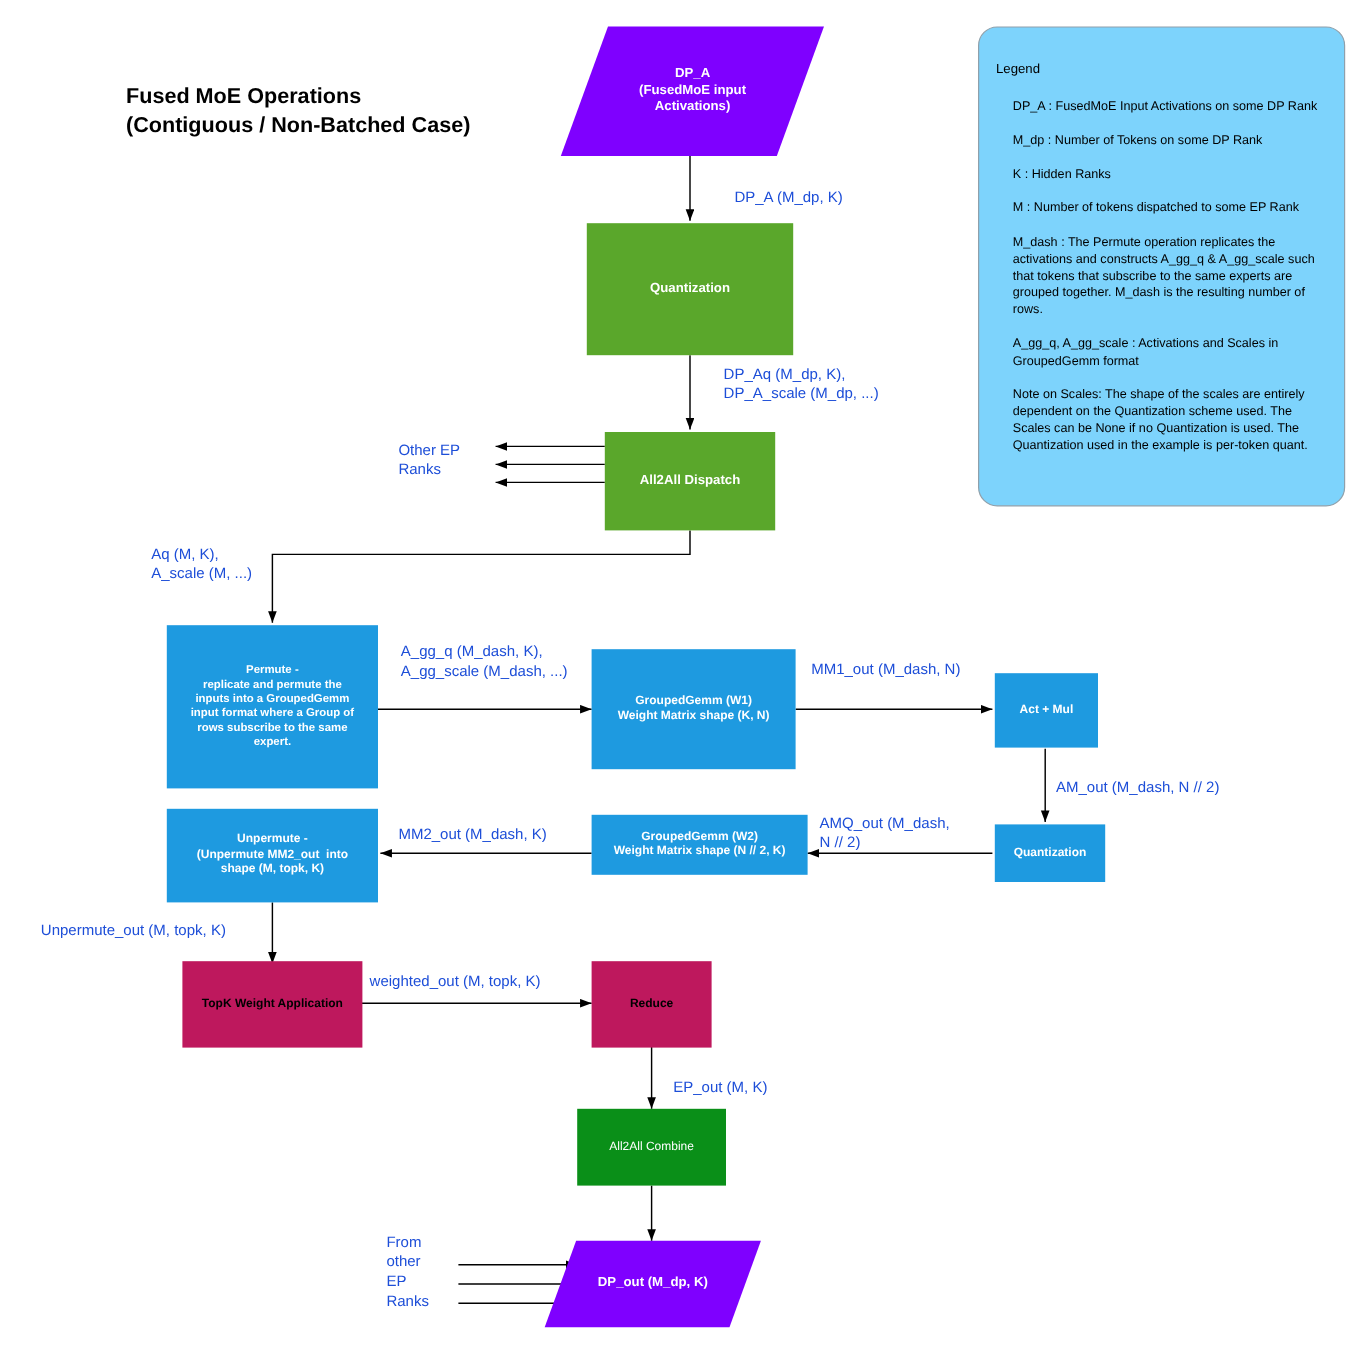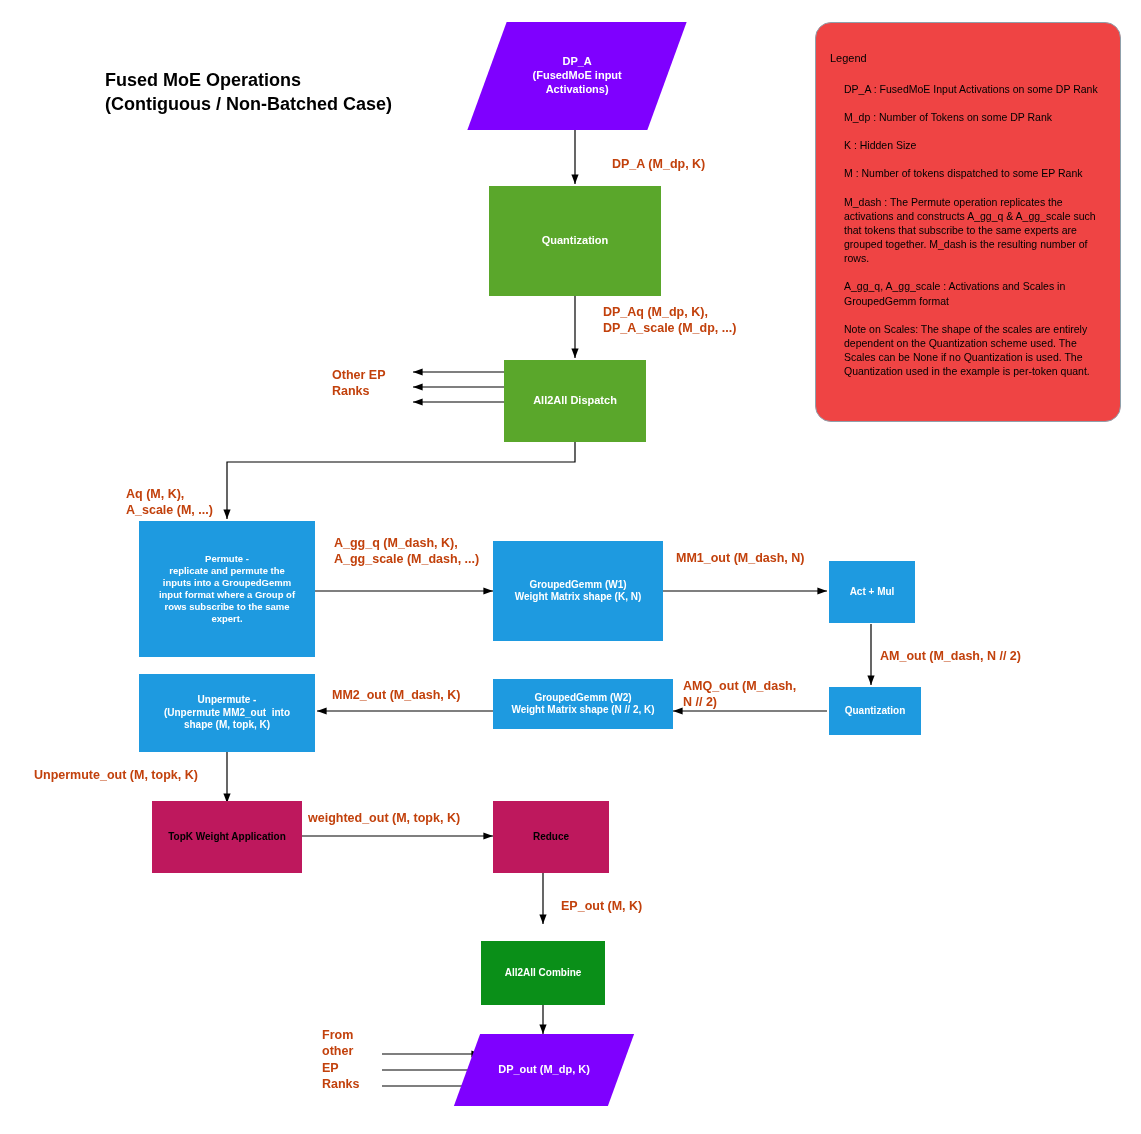--- a/index.html
+++ b/index.html
@@ -37,62 +37,60 @@
     font-weight: bold;
   }
   .green {
     background: #5aa72b;
     color: #ffffff;
     font-weight: bold;
   }
   .darkgreen {
     background: #0a8f18;
     color: #ffffff;
-    font-weight: bold;
-    margin-top: 17px;
+    font-weight: normal;
   }
   .blue {
     background: #1e9ae0;
     color: #ffffff;
     font-weight: bold;
   }
   .grey {
     background: #be185d;
     color: #000000;
     font-weight: bold;
   }
   .para {
     transform: skewX(-20deg);
   }
   .para .inner {
     transform: skewX(20deg);
   }
   .label {
     position: absolute;
     font-size: 12.5px;
-    color: #c2410c;
+    color: #1d4ed8;
     line-height: 1.3;
     white-space: pre;
-    font-weight: bold;
   }
   .title {
     position: absolute;
     font-size: 18px;
     font-weight: bold;
     color: #000000;
     line-height: 1.35;
     white-space: pre;
   }
   .legend {
     position: absolute;
     left: 815px;
     top: 22px;
     width: 306px;
     height: 400px;
-    background: #ef4444;
+    background: #7dd3fc;
     border: 1px solid #8fa0ab;
     border-radius: 16px;
     box-sizing: border-box;
     padding: 28px 18px 10px 28px;
     font-size: 10.5px;
     color: #000000;
     line-height: 1.35;
   }
   .legend .lg-title {
     font-size: 11px;
@@ -115,21 +113,21 @@
 <body>
 
 <div id="canvas">
 
   <div class="title" style="left:105px; top:68px;"><span>Fused MoE Operations</span><br><span>(Contiguous / Non-Batched Case)</span></div>
 
   <div class="legend">
     <div class="lg-title">Legend</div>
     <p>DP_A : FusedMoE Input Activations on some DP Rank</p>
     <p>M_dp : Number of Tokens on some DP Rank</p>
-    <p>K : Hidden Size</p>
+    <p>K : Hidden Ranks</p>
     <p>M : Number of tokens dispatched to some EP Rank</p>
     <p>M_dash : The Permute operation replicates the activations and constructs A_gg_q &amp; A_gg_scale such that tokens that subscribe to the same experts are grouped together. M_dash is the resulting number of rows.</p>
     <p>A_gg_q, A_gg_scale : Activations and Scales in GroupedGemm format</p>
     <p>Note on Scales: The shape of the scales are entirely dependent on the Quantization scheme used. The Scales can be None if no Quantization is used. The Quantization used in the example is per-token quant.</p>
   </div>
 
   <svg class="edges">
     <defs>
       <marker id="arrow" markerWidth="9" markerHeight="9" refX="8" refY="3" orient="auto" markerUnits="strokeWidth">
         <path d="M0,0 L8,3 L0,6 z" fill="#000000"></path>
@@ -204,39 +202,39 @@
   </div>
 
   <div class="node blue" style="left:139px; top:674px; width:176px; height:78px; font-size:10px;">
     <div class="inner">Unpermute -<br>(Unpermute MM2_out&nbsp; into<br>shape (M, topk, K)</div>
   </div>
 
   <div class="node grey" style="left:152px; top:801px; width:150px; height:72px; font-size:10px;">
     <div class="inner">TopK Weight Application</div>
   </div>
 
-  <div class="node grey" style="left:493px; top:801px; width:116px; height:72px; font-size:10px;">
+  <div class="node grey" style="left:493px; top:801px; width:100px; height:72px; font-size:10px;">
     <div class="inner">Reduce</div>
   </div>
 
   <div class="node darkgreen" style="left:481px; top:924px; width:124px; height:64px; font-size:10px;">
     <div class="inner">All2All Combine</div>
   </div>
 
   <div class="node purple para" style="left:467px; top:1034px; width:154px; height:72px; font-size:11px;">
     <div class="inner">DP_out (M_dp, K)</div>
   </div>
 
   <div class="label" style="left:612px; top:156px;">DP_A (M_dp, K)</div>
 
   <div class="label" style="left:603px; top:304px;">DP_Aq (M_dp, K),<br>DP_A_scale (M_dp, ...)</div>
 
   <div class="label" style="left:332px; top:367px;">Other EP<br>Ranks</div>
 
-  <div class="label" style="left:126px; top:486px;">Aq (M, K),<br>A_scale (M, ...)</div>
+  <div class="label" style="left:126px; top:454px;">Aq (M, K),<br>A_scale (M, ...)</div>
 
   <div class="label" style="left:334px; top:535px;">A_gg_q (M_dash, K),<br>A_gg_scale (M_dash, ...)</div>
 
   <div class="label" style="left:676px; top:550px;">MM1_out (M_dash, N)</div>
 
   <div class="label" style="left:880px; top:648px;">AM_out (M_dash, N // 2)</div>
 
   <div class="label" style="left:683px; top:678px;">AMQ_out (M_dash,<br>N // 2)</div>
 
   <div class="label" style="left:332px; top:687px;">MM2_out (M_dash, K)</div>

